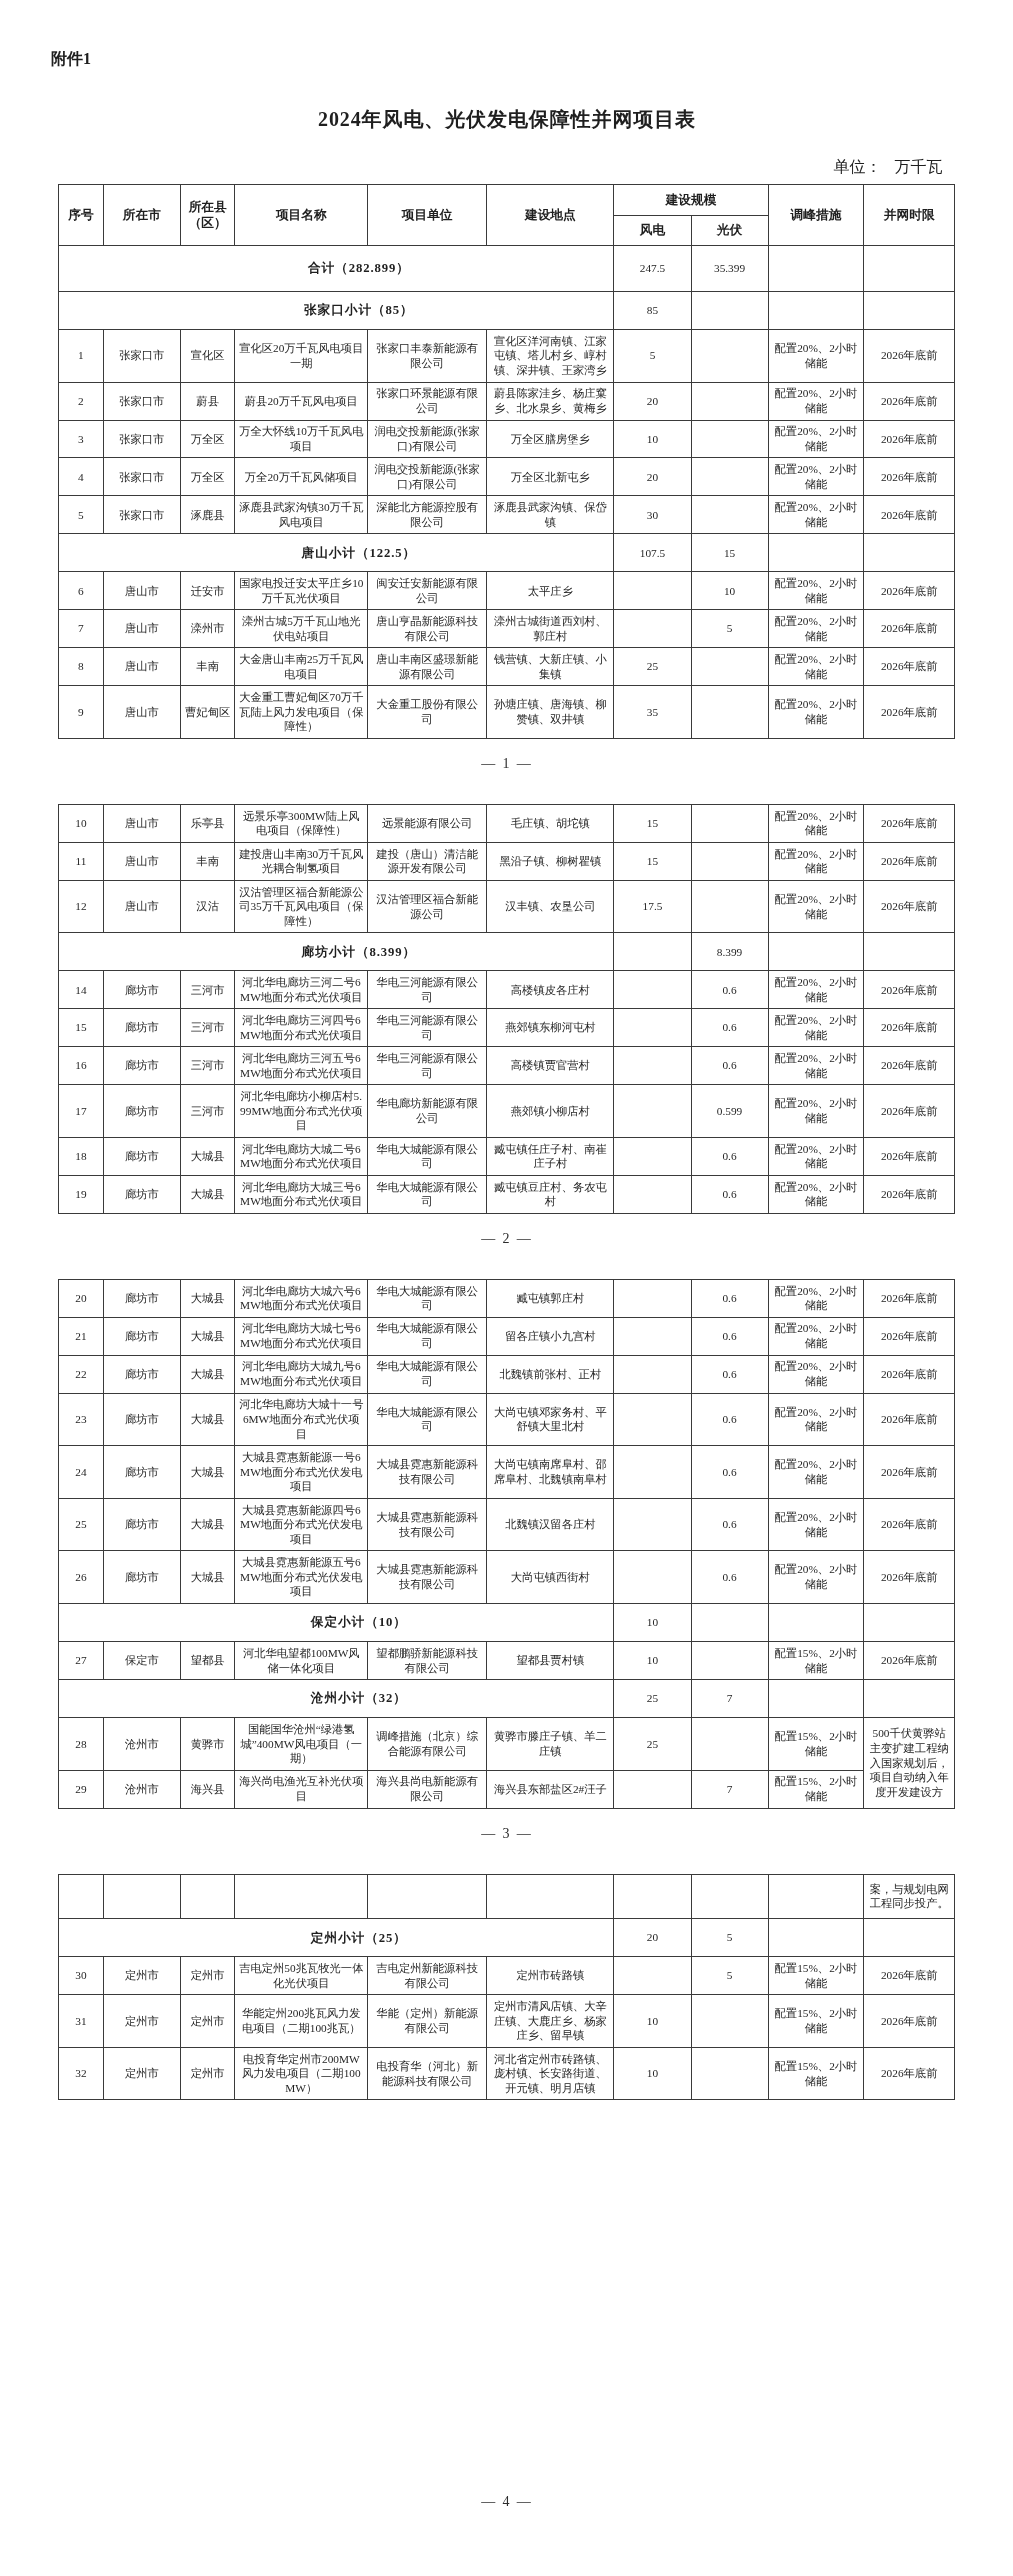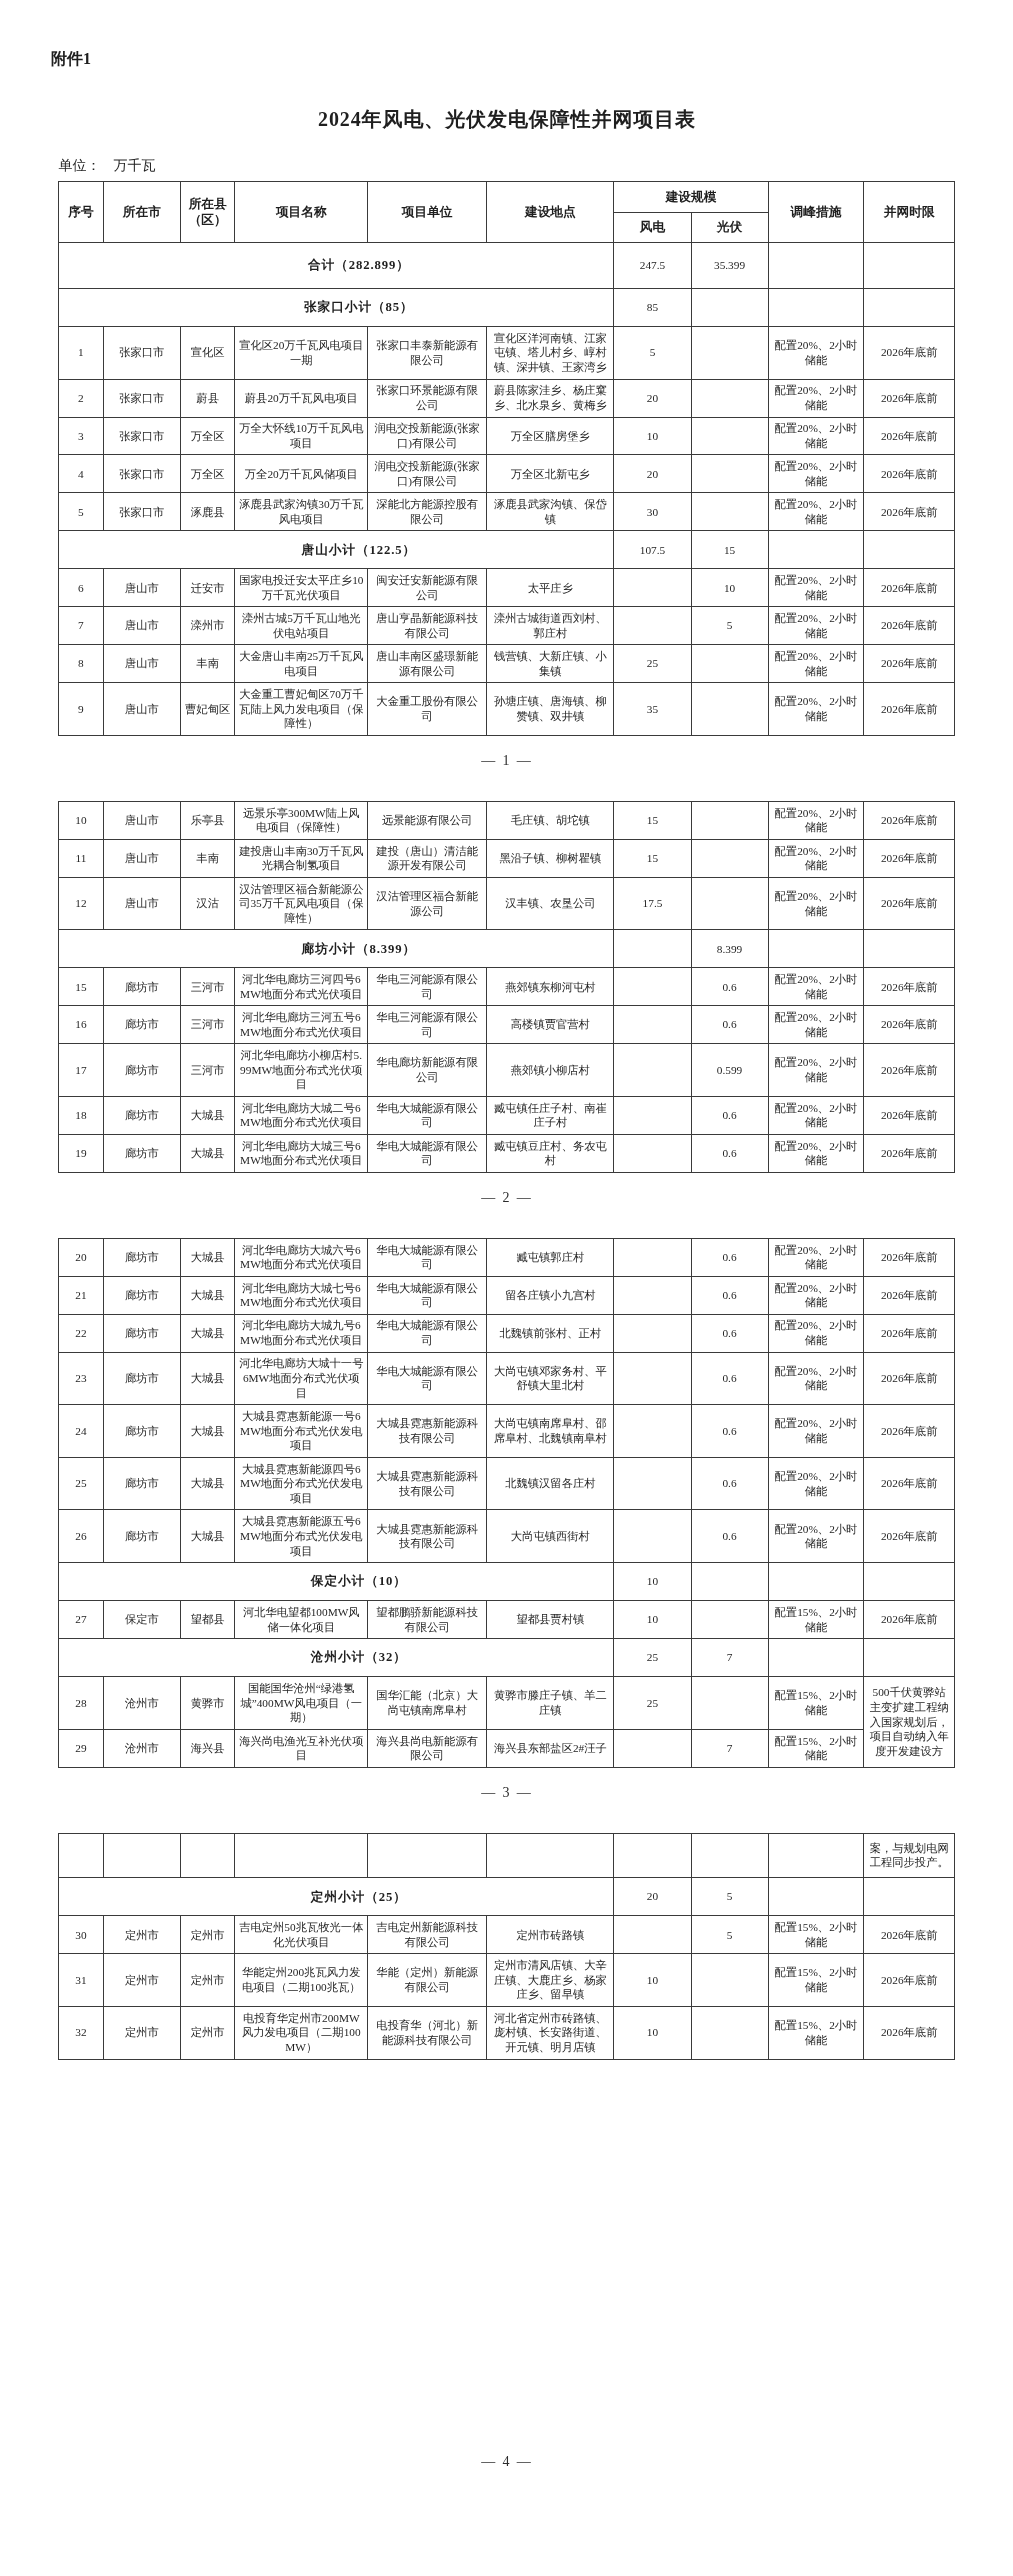--- a/index.html
+++ b/index.html
@@ -19,22 +19,22 @@
   .title{
     text-align:center;
     font-size:20px;
     font-weight:bold;
     margin-top:36px;
     letter-spacing:0.9px;
   }
   .unit-row{
     width:897px;
     margin:24.4px auto 5.6px auto;
-    text-align:left;
-    font-size:14px;
+    text-align:right;
+    font-size:16px;
     padding-right:13px;
     box-sizing:border-box;
   }
   .unit-row .unit-value{margin-left:13px;}
   table.grid{
     width:897px;
     margin-left:58px;
     border-collapse:collapse;
     table-layout:fixed;
     border:1.9px solid #2b2b2b;
@@ -301,20 +301,32 @@
           <td>2026年底前</td>
         </tr>
         <tr class="subtotal-row">
           <td colspan="6" class="sum-label">廊坊小计（8.399）</td>
           <td></td>
           <td>8.399</td>
           <td></td>
           <td></td>
         </tr>
         <tr class="project-row">
+          <td>14</td>
+          <td>廊坊市</td>
+          <td>三河市</td>
+          <td>河北华电廊坊三河二号6MW地面分布式光伏项目</td>
+          <td>华电三河能源有限公司</td>
+          <td>高楼镇皮各庄村</td>
+          <td></td>
+          <td>0.6</td>
+          <td>配置20%、2小时储能</td>
+          <td>2026年底前</td>
+        </tr>
+        <tr class="project-row">
           <td>15</td>
           <td>廊坊市</td>
           <td>三河市</td>
           <td>河北华电廊坊三河四号6MW地面分布式光伏项目</td>
           <td>华电三河能源有限公司</td>
           <td>燕郊镇东柳河屯村</td>
           <td></td>
           <td>0.6</td>
           <td>配置20%、2小时储能</td>
           <td>2026年底前</td>
@@ -494,21 +506,21 @@
           <td>25</td>
           <td>7</td>
           <td></td>
           <td></td>
         </tr>
         <tr class="project-row">
           <td>28</td>
           <td>沧州市</td>
           <td>黄骅市</td>
           <td>国能国华沧州“绿港氢城”400MW风电项目（一期）</td>
-          <td>国华汇能（北京）大尚屯镇南席阜村</td>
+          <td>调峰措施（北京）综合能源有限公司</td>
           <td>黄骅市滕庄子镇、羊二庄镇</td>
           <td>25</td>
           <td></td>
           <td>配置15%、2小时储能</td>
           <td rowspan="2">500千伏黄骅站主变扩建工程纳入国家规划后，项目自动纳入年度开发建设方</td>
         </tr>
         <tr class="project-row">
           <td>29</td>
           <td>沧州市</td>
           <td>海兴县</td>

